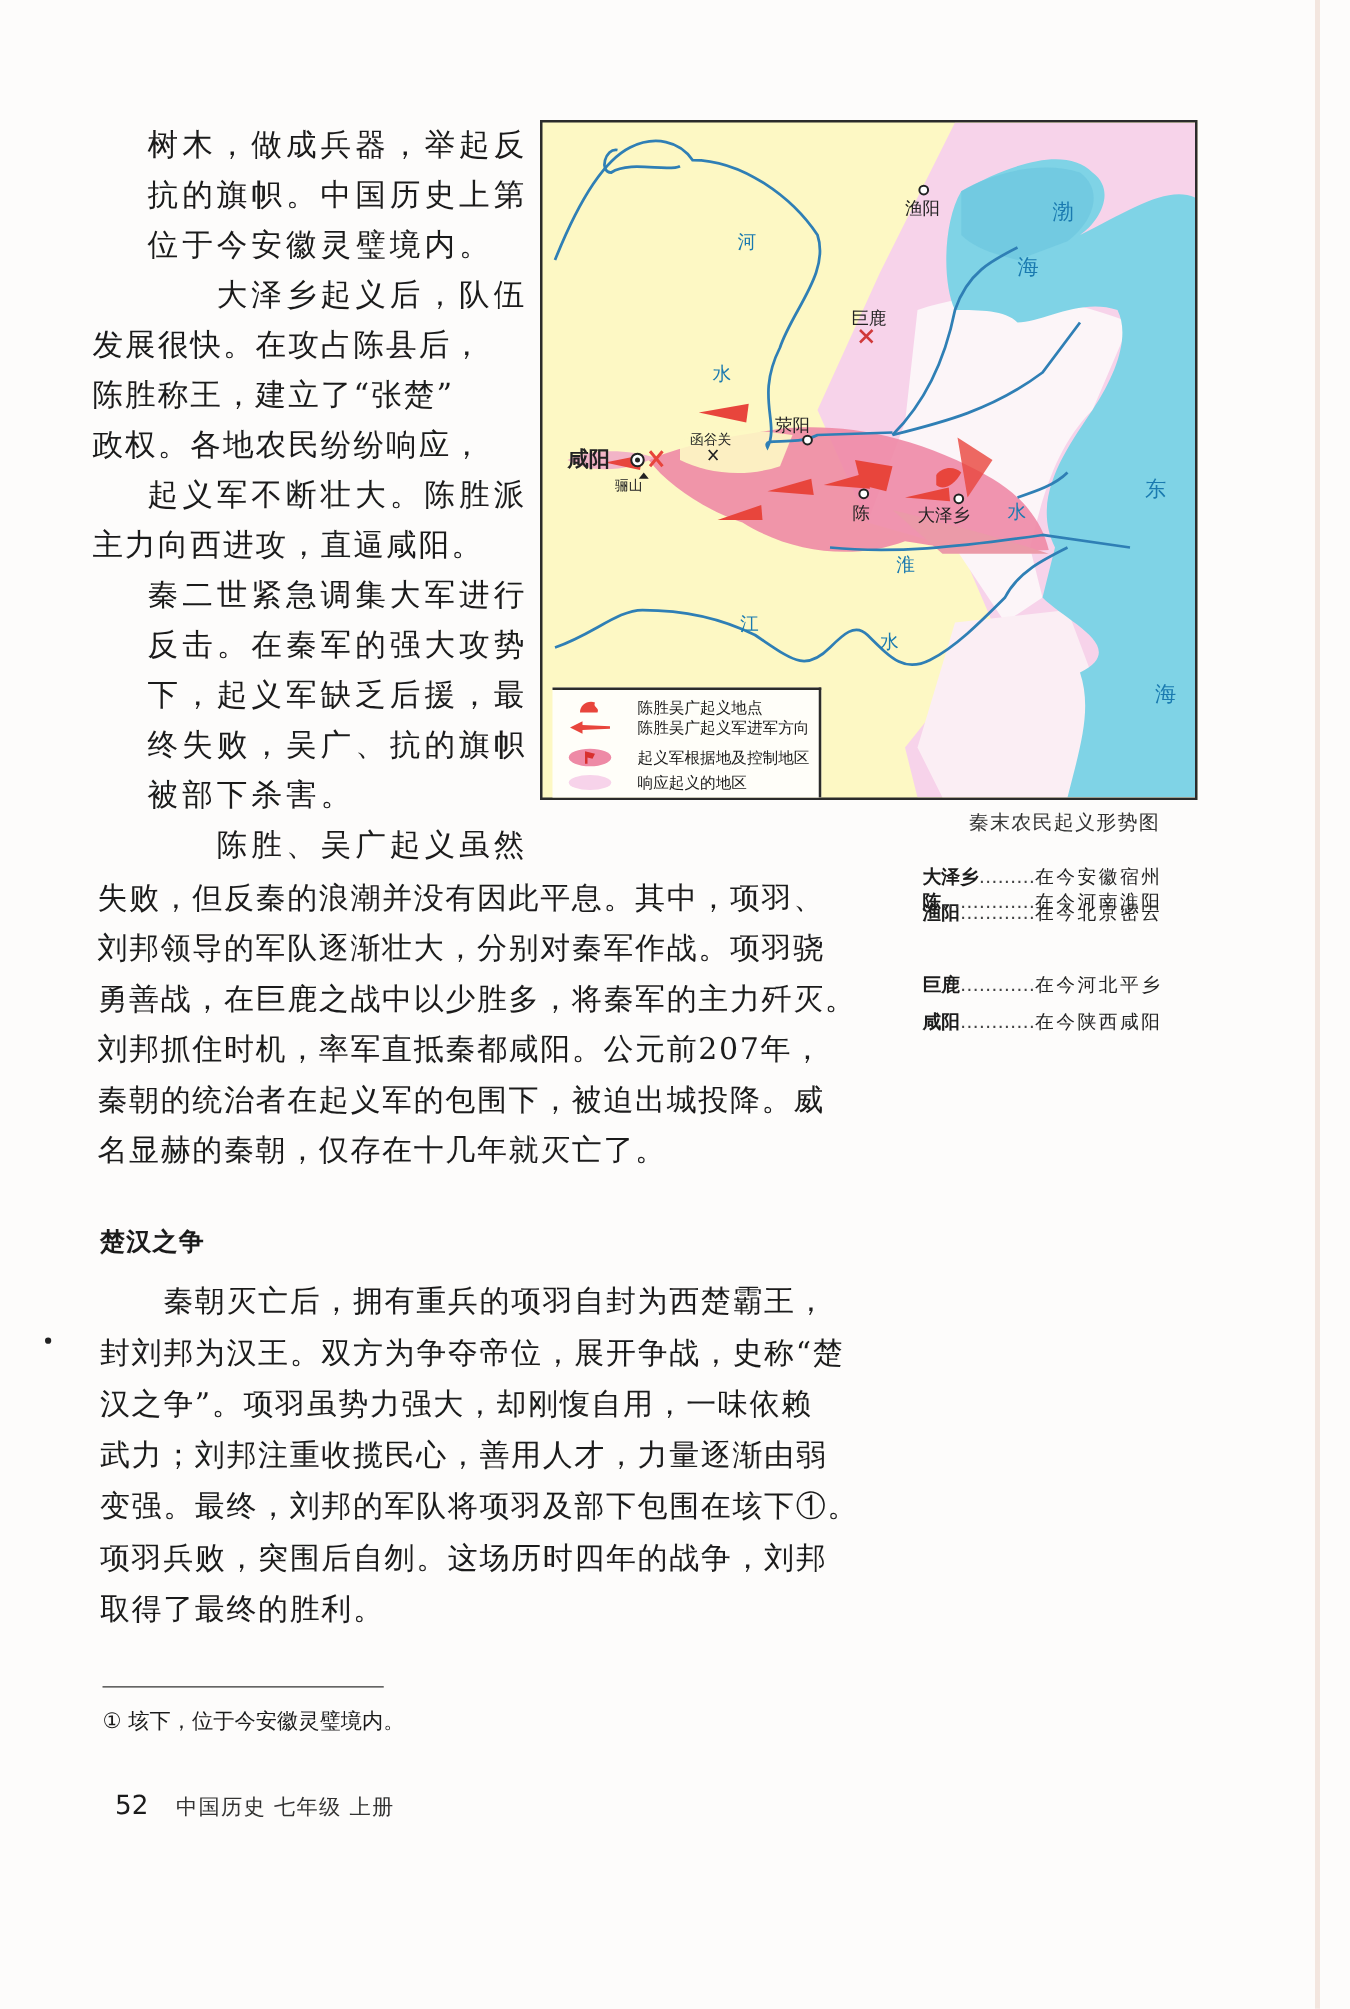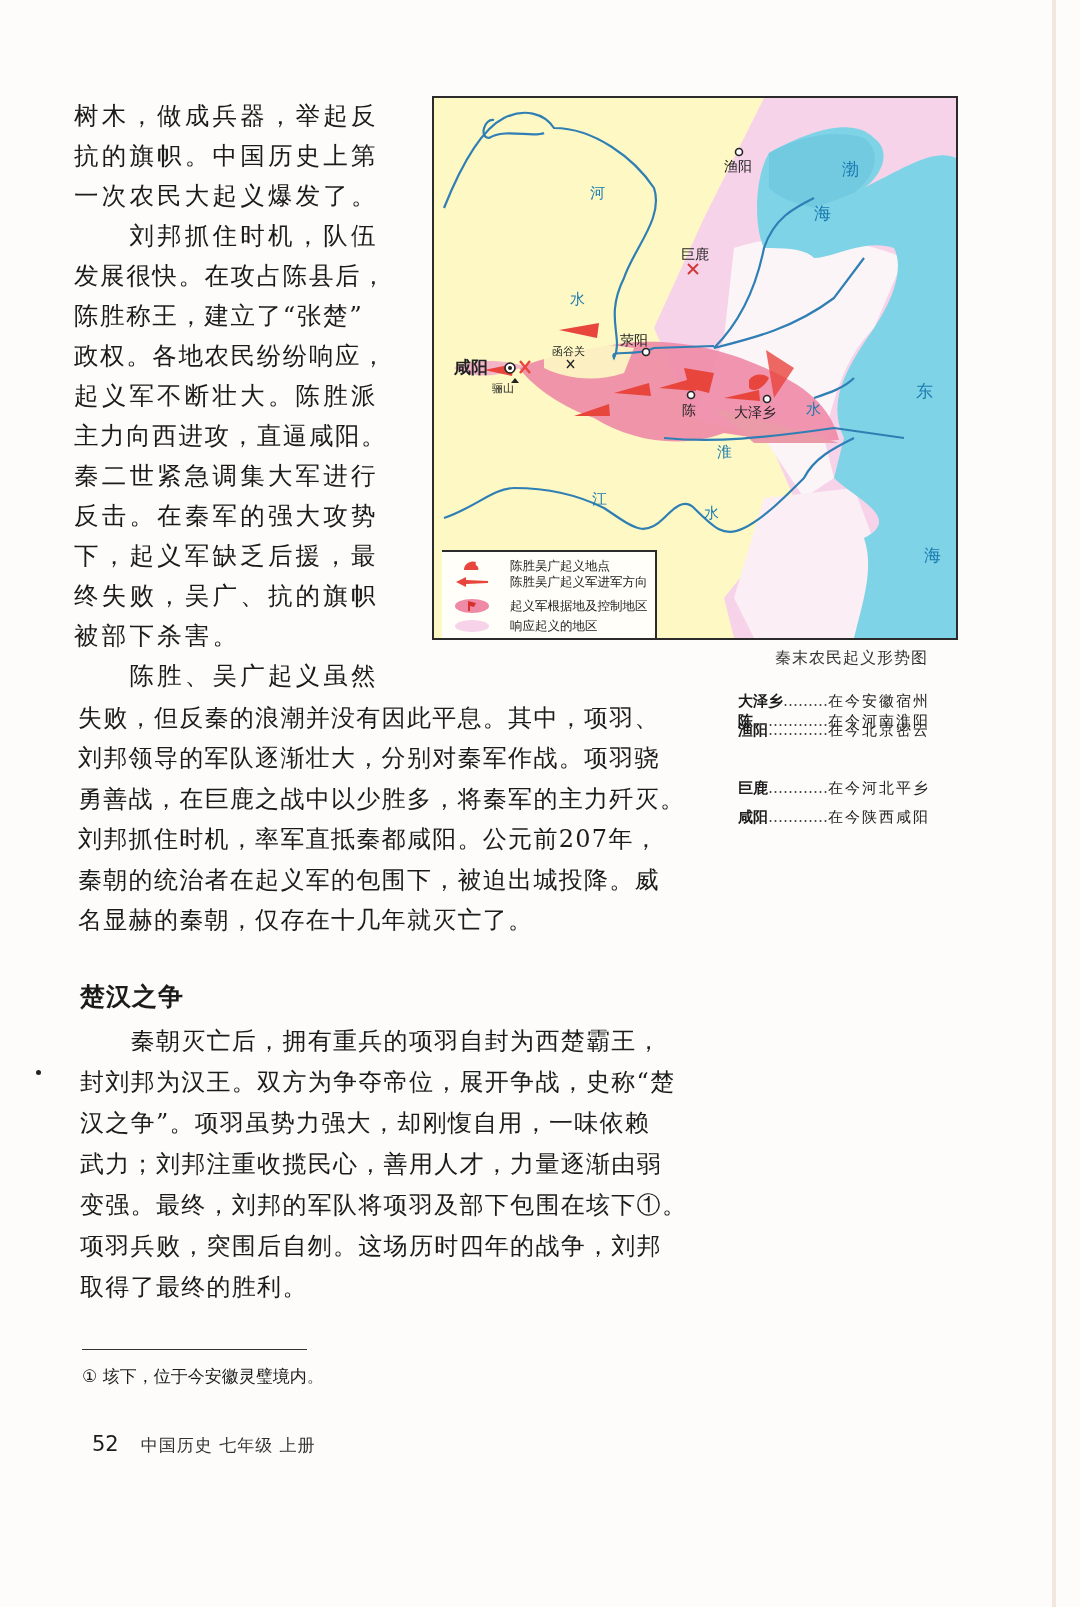--- a/index.html
+++ b/index.html
@@ -4,23 +4,23 @@
 <style>
   html, body { margin:0; padding:0; }
   body {
     width:1080px; height:1607px; position:relative; overflow:hidden;
     background:#fdfcfb;
     font-family:"DejaVu Serif","Liberation Serif",serif;
     color:#1b1b1b;
   }
   .page-edge { position:absolute; left:1052px; top:0; width:4px; height:1607px; background:#f3e6df; }
   .text-line { position:absolute; font-size:24.5px; letter-spacing:2px; white-space:nowrap; line-height:32px; }
-  .narrow { letter-spacing:3.2px; }
+  .narrow { letter-spacing:3.2px;margin-left:44px; }
   .wide { letter-spacing:1.3px; font-size:24px; }
-  .heading { position:absolute; left:80px; top:980px; font-size:25px; font-weight:bold; font-family:"DejaVu Sans","Liberation Sans",sans-serif; letter-spacing:1px; }
+  .heading { position:absolute; left:80px; top:980px; font-size:20px; font-weight:bold; font-family:"DejaVu Sans","Liberation Sans",sans-serif; letter-spacing:1px; }
   .map {
     position:absolute; left:432px; top:96px; width:522px; height:540px;
     border:2px solid #2b2b2b; overflow:hidden; background:#fdf8c4;
   }
   .map svg { position:absolute; left:0; top:0; }
   .map-label { position:absolute; font-size:14px; font-family:"DejaVu Sans","Liberation Sans",sans-serif; color:#222; white-space:nowrap; }
   .water-label { position:absolute; font-size:15px; color:#1a7ab0; font-family:"DejaVu Serif",serif; }
   .legend {
     position:absolute; left:8px; top:452px; width:213px; height:88px;
     background:#fffef9; border:2px solid #2b2b2b; border-left:none; border-bottom:none;
@@ -41,22 +41,22 @@
   .stray-dot { position:absolute; left:36px; top:1070px; width:5px; height:5px; border-radius:50%; background:#222; }
 </style>
 </head>
 <body>
 
 <div class="page-edge"></div>
 
 <div>
   <div class="text-line narrow" style="left:74px;top:100px">树木，做成兵器，举起反</div>
   <div class="text-line narrow" style="left:74px;top:140px">抗的旗帜。中国历史上第</div>
-  <div class="text-line narrow" style="left:74px;top:180px">一次农民大起义爆发了。</div>
-  <div class="text-line narrow" style="left:74px;top:220px">　　刘邦抓住时机，队伍</div>
+  <div class="text-line narrow" style="left:74px;top:180px">位于今安徽灵璧境内。</div>
+  <div class="text-line narrow" style="left:74px;top:220px">　　大泽乡起义后，队伍</div>
   <div class="text-line" style="left:74px;top:260px;letter-spacing:1.6px">发展很快。在攻占陈县后，</div>
   <div class="text-line" style="left:74px;top:300px;letter-spacing:1.6px">陈胜称王，建立了“张楚”</div>
   <div class="text-line" style="left:74px;top:340px;letter-spacing:1.6px">政权。各地农民纷纷响应，</div>
   <div class="text-line narrow" style="left:74px;top:380px">起义军不断壮大。陈胜派</div>
   <div class="text-line" style="left:74px;top:420px;letter-spacing:1.6px">主力向西进攻，直逼咸阳。</div>
   <div class="text-line narrow" style="left:74px;top:460px">秦二世紧急调集大军进行</div>
   <div class="text-line narrow" style="left:74px;top:500px">反击。在秦军的强大攻势</div>
   <div class="text-line narrow" style="left:74px;top:540px">下，起义军缺乏后援，最</div>
   <div class="text-line narrow" style="left:74px;top:580px">终失败，吴广、抗的旗帜</div>
   <div class="text-line narrow" style="left:74px;top:620px">被部下杀害。</div>

